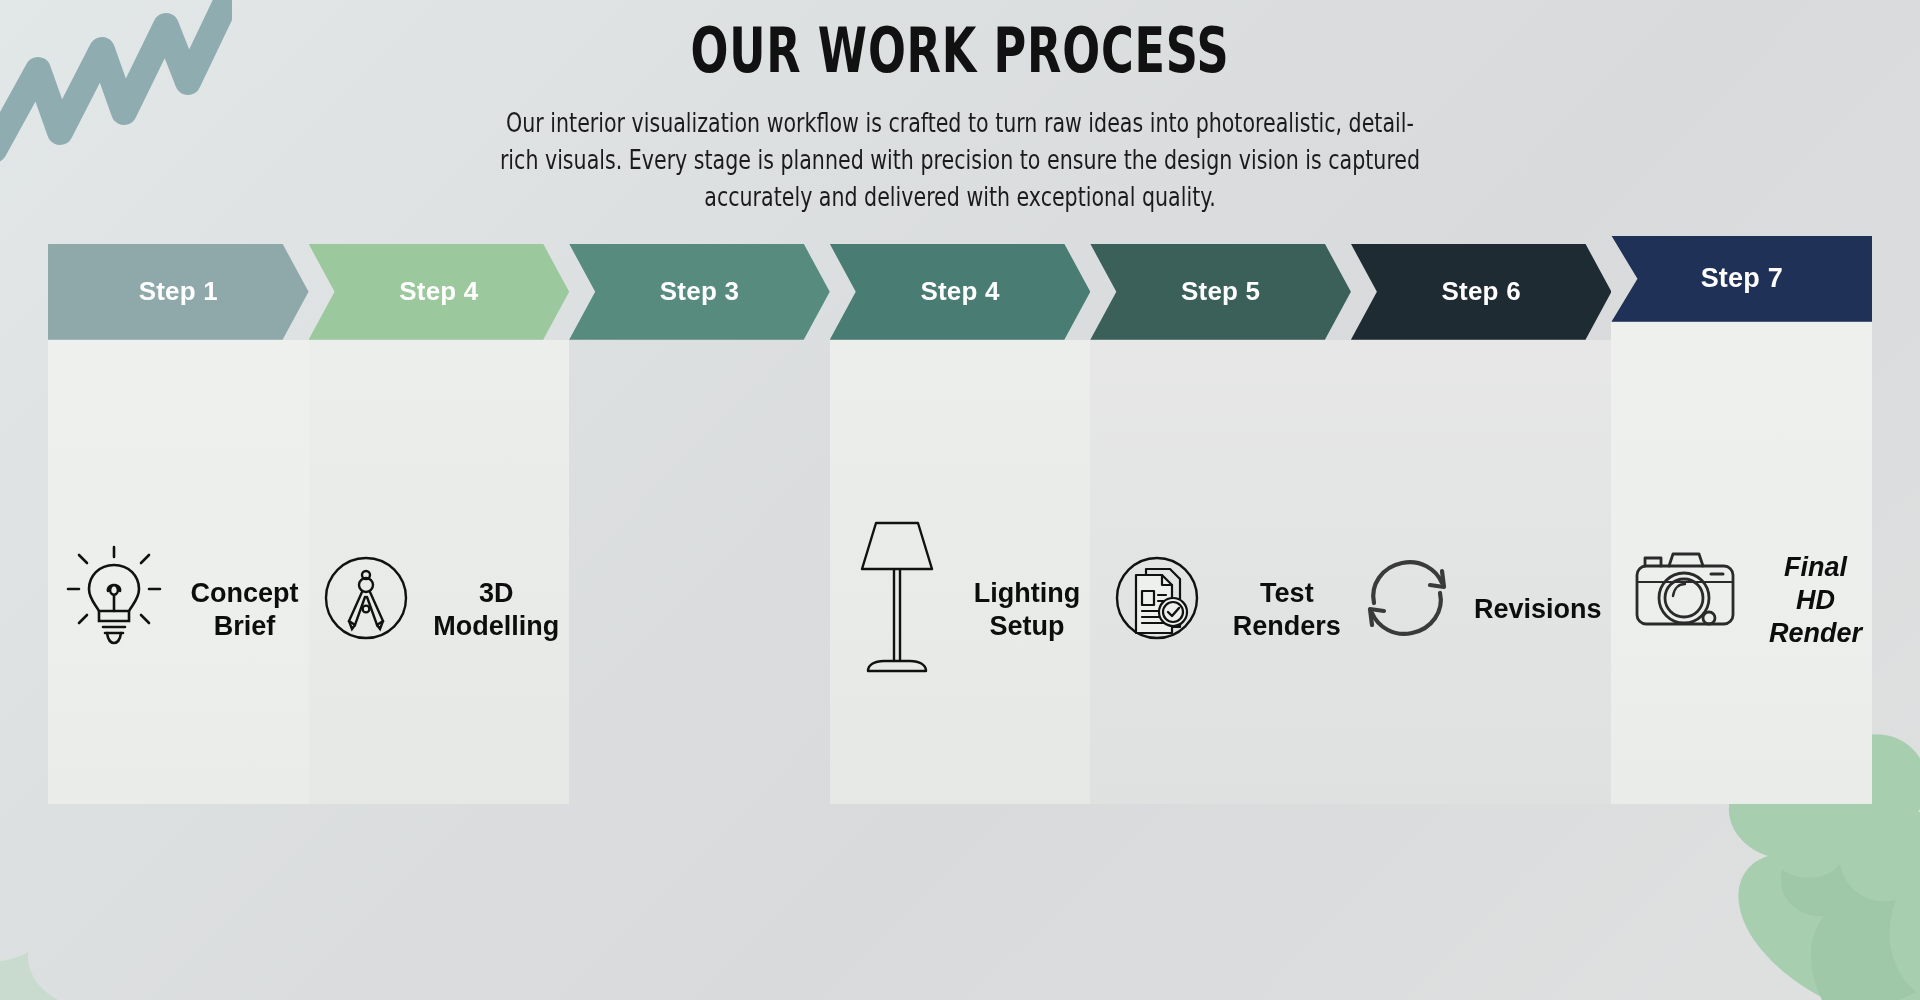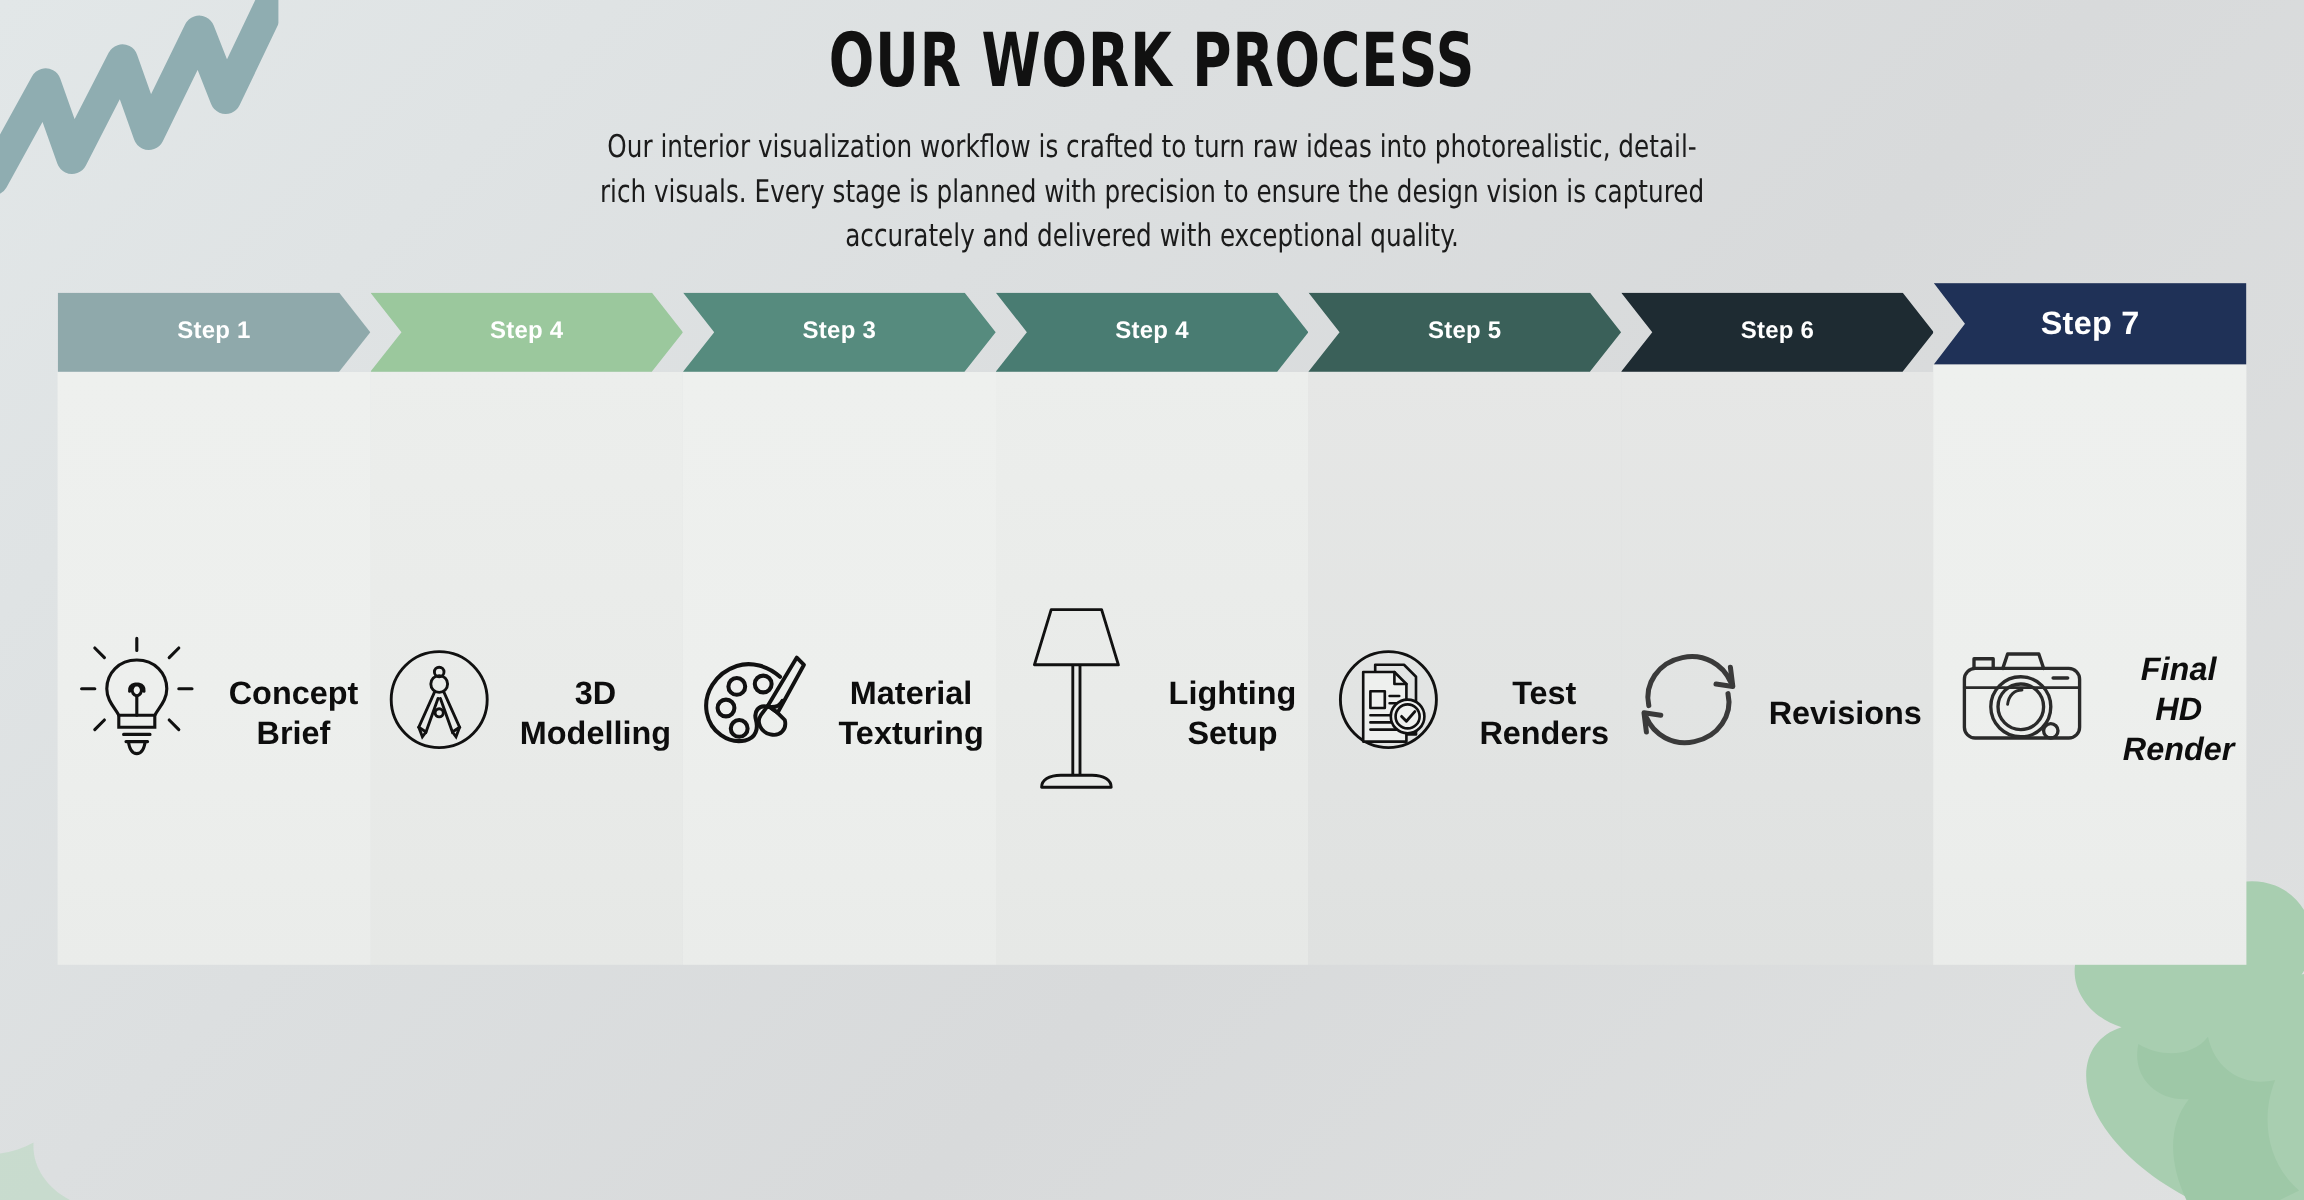--- a/index.html
+++ b/index.html
@@ -38,24 +38,24 @@
   }
 
   
   .process { position:relative; z-index:2; margin-top:28px; padding:0 48px; }
   .track { position:relative; display:flex; height:560px; }
 
   .step { position:relative; flex:1 1 0; display:flex; flex-direction:column; }
 
   .ribbon {
     position:relative;
-    height:66px;
+    height:96px;
     display:flex; align-items:center; justify-content:center;
     color:#fff;
-    font-size:20px; font-weight:700;
+    font-size:26px; font-weight:700;
     letter-spacing:.2px;
     z-index:3;
     clip-path: polygon(0 0, calc(100% - 26px) 0, 100% 50%, calc(100% - 26px) 100%, 0 100%);
   }
   .step:first-child .ribbon {
     clip-path: polygon(0 0, calc(100% - 26px) 0, 100% 50%, calc(100% - 26px) 100%, 0 100%);
   }
   .step.notched .ribbon {
     clip-path: polygon(0 0, calc(100% - 26px) 0, 100% 50%, calc(100% - 26px) 100%, 0 100%, 26px 50%);
   }
@@ -85,21 +85,21 @@
     font-size:27px;
     font-weight:700;
     line-height:1.22;
     color:#0d0d0d;
     padding:0 10px;
     white-space:pre-line;
   }
 
   
   .step.raised { margin-top:-8px; }
-  .step.raised .ribbon { height:68px; font-size:27px; }
+  .step.raised .ribbon { height:86px; font-size:27px; }
   .step.raised .panel { margin-top:0;font-style:italic; }
 </style>
 </head>
 <body>
 
 <svg class="deco" id="deco-squiggle" viewBox="0 0 290 210" fill="none">
   <path d="M-10 198 L32 140 L52 196 L96 116 L118 178 L160 96 L182 158 L224 72 L246 128 L288 40" stroke="#8fadb1" stroke-width="26" stroke-linecap="round" stroke-linejoin="round"></path>
 </svg>
 
 <svg class="deco" id="deco-leaf-br" viewBox="0 0 420 300" fill="none">
@@ -157,35 +157,20 @@
           </svg>
         </div>
         <div class="step-label">3D
 Modelling</div>
       </div>
     </div>
 
     <div class="step notched">
       <div class="ribbon" style="background: rgb(86, 139, 126);">
         <span>Step 3</span>
-      </div>
-      <div class="panel">
-        <div class="icon-slot">
-          <svg width="110" height="110" viewBox="0 0 110 110" fill="none" stroke="#111" stroke-width="3.4" stroke-linecap="round" stroke-linejoin="round">
-            <path d="M76 36 C66 27 52 23 40 27 C22 33 12 50 15 66 C18 82 33 92 47 89 C56 87 58 79 56 72 C54 65 58 59 66 61 C72 62 76 60 78 56"></path>
-            <circle cx="40" cy="44" r="7"></circle>
-            <circle cx="62" cy="42" r="7"></circle>
-            <circle cx="31" cy="62" r="7"></circle>
-            <circle cx="42" cy="79" r="7"></circle>
-            <path d="M90 20 L96 26 L74 66 L66 60 Z" stroke-width="3.2"></path>
-            <path d="M66 60 L60 68 C56 74 60 82 68 84 C76 86 82 80 80 72 L74 66 Z" stroke-width="3.2"></path>
-          </svg>
-        </div>
-        <div class="step-label">Material
-Texturing</div>
       </div>
     </div>
 
     <div class="step notched">
       <div class="ribbon" style="background: rgb(73, 124, 114);">
         <span>Step 4</span>
       </div>
       <div class="panel alt">
         <div class="icon-slot">
           <svg width="130" height="170" viewBox="0 0 130 170" fill="none" stroke="#111" stroke-width="2.4" stroke-linejoin="round">

